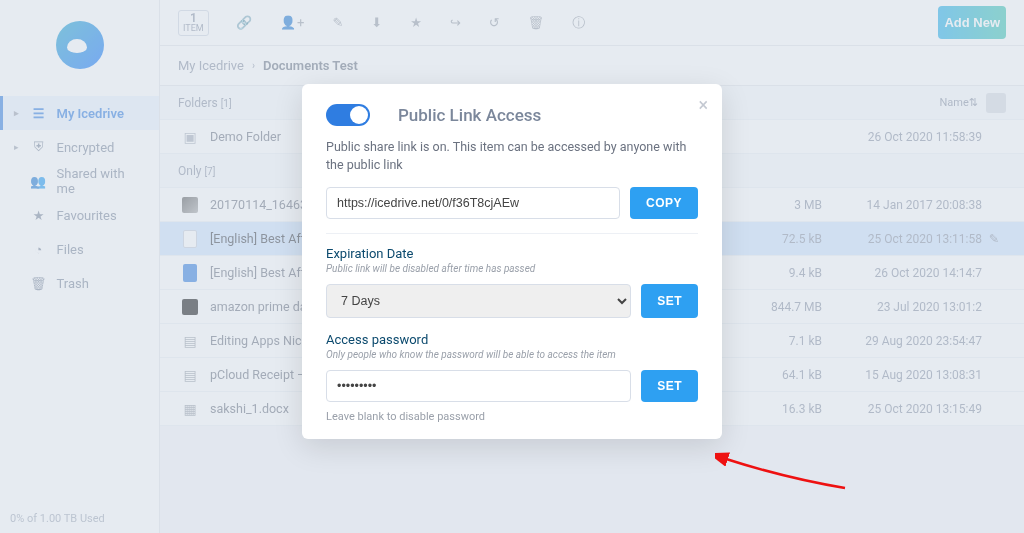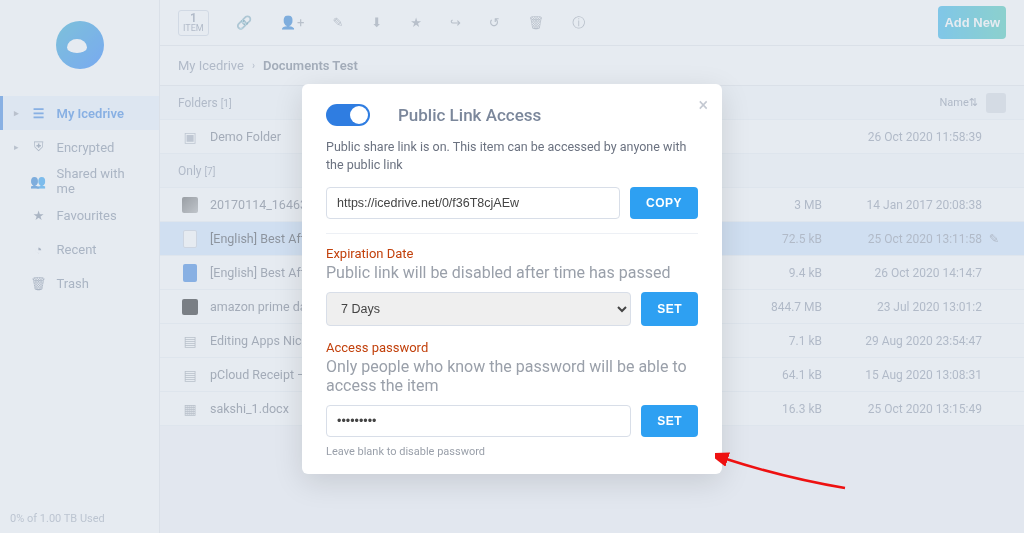--- a/index.html
+++ b/index.html
@@ -49,22 +49,22 @@
   .modal-close { position:absolute; top:10px; right:14px; color:#c4c9d2; font-size:18px; cursor:pointer; }
   .modal-head { display:flex; align-items:center; gap:28px; margin-bottom:12px; }
   .toggle { width:44px; height:22px; background:#2f7de1; border-radius:11px; position:relative; cursor:pointer; }
   .toggle:after { content:""; position:absolute; top:2px; right:2px; width:18px; height:18px; background:#fff; border-radius:50%; }
   .modal-title { font-size:17px; color:#7b879b; font-weight:500; }
   .modal-desc { font-size:12.5px; color:#6b7280; line-height:1.4; margin-bottom:14px; }
   .field-row { display:flex; gap:10px; margin-bottom:14px; }
   .field-row input, .field-row select { flex:1; border:1px solid #d8dee8; border-radius:4px; padding:8px 10px; font-size:12.5px; color:#444; }
   .btn-primary { background:#2ea0f2; color:#fff; border:none; border-radius:4px; padding:0 16px; font-size:12px; font-weight:600; cursor:pointer; letter-spacing:.5px; }
   .section-divider { border-top:1px solid #edf0f5; margin:6px 0 12px; }
-  .sub-label { font-size:13px; color:#c2410c; margin-bottom:2px; }
-  .sub-hint { font-size:16px; color:#9aa0aa; margin-bottom:10px; }
+  .sub-label { font-size:13px; color:#0c4a6e; margin-bottom:2px; }
+  .sub-hint { font-size:10px; color:#9aa0aa; margin-bottom:10px;font-style:italic; }
   .hint-below { font-size:11px; color:#9aa0aa; margin-top:-6px; }
 
   
   .arrow { position:absolute; left:715px; top:448px; pointer-events:none; }
 
   
   .thumb-folder { color:#a8afbc; font-size:14px; }
   .thumb-img { width:16px; height:16px; background:linear-gradient(135deg,#555,#aaa); border-radius:2px; }
   .thumb-doc { width:14px; height:18px; background:#2f7de1; border-radius:2px; display:flex; align-items:center; justify-content:center; }
   .thumb-doc.white { background:#fff; border:1px solid #c8cfdb; }
@@ -98,21 +98,21 @@
         <span>Shared with me</span>
       </div>
       <div class="nav-item">
         <span class="chevron" style="visibility:hidden">▸</span>
         <span class="mini-icon">★</span>
         <span>Favourites</span>
       </div>
       <div class="nav-item">
         <span class="chevron" style="visibility:hidden">▸</span>
         <span class="mini-icon">◔</span>
-        <span>Recent</span>
+        <span>Files</span>
       </div>
       <div class="nav-item">
         <span class="chevron" style="visibility:hidden">▸</span>
         <span class="mini-icon">🗑</span>
         <span>Trash</span>
       </div>
     </nav>
   </aside>
 
   <section class="main">

